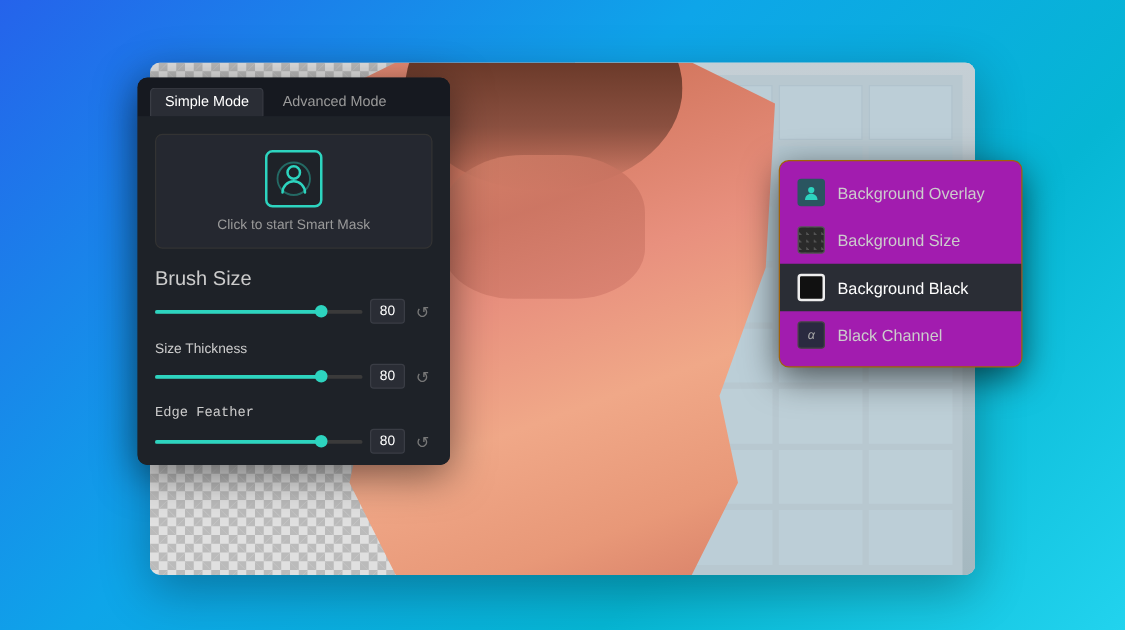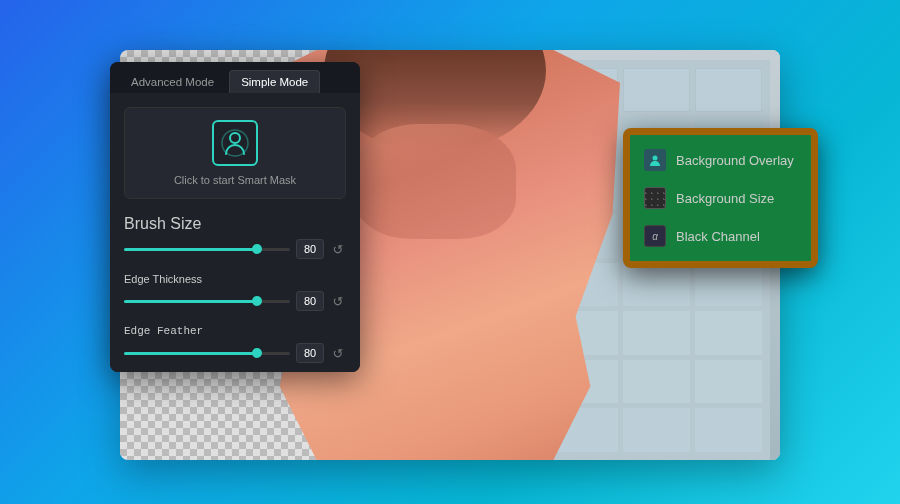--- a/index.html
+++ b/index.html
@@ -65,22 +65,22 @@
 
     <div style="position:absolute;top:0;left:20%;width:60%;height:25%;background:linear-gradient(180deg,#6b3a2a 0%,#8b5040 50%,transparent 100%);clip-path:ellipse(50% 80% at 50% 20%);"></div>
 
     <div style="position:absolute;top:18%;left:28%;width:44%;height:28%;background:linear-gradient(160deg,#d4826a 0%,#c87260 40%,#d88070 100%);border-radius:40% 40% 35% 35%;opacity:0.8;"></div>
   </div>
 </div>
 
 <div style="position:absolute;top:62px;left:110px;width:250px;height:310px;background:#1e2228;border-radius:8px;overflow:hidden;box-shadow:0 8px 32px rgba(0,0,0,0.5);z-index:10;">
 
   <div style="display:flex;background:#161920;padding:8px 10px 0;gap:4px;">
+    <button style="padding:5px 11px;border-radius:4px 4px 0 0;font-size:11.5px;cursor:pointer;color:#fff;background:#2a2d35;border:1px solid #3a3d45;border-bottom:none;font-family:inherit;">Simple Mode</button>
     <button style="padding:5px 11px;border-radius:4px 4px 0 0;font-size:11.5px;cursor:pointer;color:#999;background:transparent;border:none;font-family:inherit;">Advanced Mode</button>
-    <button style="padding:5px 11px;border-radius:4px 4px 0 0;font-size:11.5px;cursor:pointer;color:#fff;background:#2a2d35;border:1px solid #3a3d45;border-bottom:none;font-family:inherit;">Simple Mode</button>
   </div>
 
   <div style="padding:14px 14px;background:#1e2228;">
 
     <div style="display:flex;flex-direction:column;align-items:center;justify-content:flex-end;width:100%;padding:12px;background:#252830;border:1px solid #333;border-radius:6px;cursor:pointer;margin-bottom:16px;">
       <div style="width:46px;height:46px;background:#1e2228;border:2px solid #2dd4bf;border-radius:6px;display:flex;align-items:center;justify-content:center;margin-bottom:8px;">
         <svg width="30" height="30" viewBox="0 0 30 30" fill="none">
           <circle cx="15" cy="10" r="5" stroke="#2dd4bf" stroke-width="2" fill="none"></circle>
           <path d="M6 26c0-5 4-9 9-9s9 4 9 9" stroke="#2dd4bf" stroke-width="2" fill="none" stroke-linecap="round"></path>
           <circle cx="15" cy="15" r="13" stroke="#2dd4bf" stroke-width="1.5" fill="none" opacity="0.4"></circle>
@@ -95,21 +95,21 @@
         <div style="flex:1;height:3px;background:#3a3a3a;border-radius:2px;position:relative;cursor:pointer;">
           <div style="height:100%;width:80%;background:#2dd4bf;border-radius:2px;"></div>
           <div style="position:absolute;top:50%;left:80%;transform:translate(-50%,-50%);width:10px;height:10px;background:#2dd4bf;border-radius:50%;cursor:pointer;"></div>
         </div>
         <div style="width:28px;height:20px;background:#2a2d35;border:1px solid #3a3d45;color:#fff;font-size:11px;text-align:center;border-radius:3px;display:flex;align-items:center;justify-content:center;font-family:inherit;">80</div>
         <div style="width:16px;height:16px;color:#777;cursor:pointer;font-size:13px;display:flex;align-items:center;justify-content:center;">↺</div>
       </div>
     </div>
 
     <div style="margin-bottom:14px;">
-      <div style="font-size:11px;color:#ccc;margin-bottom:6px;">Edge Thickness</div>
+      <div style="font-size:11px;color:#ccc;margin-bottom:6px;">Size Thickness</div>
       <div style="display:flex;align-items:center;gap:6px;">
         <div style="flex:1;height:3px;background:#3a3a3a;border-radius:2px;position:relative;cursor:pointer;">
           <div style="height:100%;width:80%;background:#2dd4bf;border-radius:2px;"></div>
           <div style="position:absolute;top:50%;left:80%;transform:translate(-50%,-50%);width:10px;height:10px;background:#2dd4bf;border-radius:50%;cursor:pointer;"></div>
         </div>
         <div style="width:28px;height:20px;background:#2a2d35;border:1px solid #3a3d45;color:#fff;font-size:11px;text-align:center;border-radius:3px;display:flex;align-items:center;justify-content:center;font-family:inherit;">80</div>
         <div style="width:16px;height:16px;color:#777;cursor:pointer;font-size:13px;display:flex;align-items:center;justify-content:center;">↺</div>
       </div>
     </div>
 
@@ -120,38 +120,43 @@
           <div style="height:100%;width:80%;background:#2dd4bf;border-radius:2px;"></div>
           <div style="position:absolute;top:50%;left:80%;transform:translate(-50%,-50%);width:10px;height:10px;background:#2dd4bf;border-radius:50%;cursor:pointer;"></div>
         </div>
         <div style="width:28px;height:20px;background:#2a2d35;border:1px solid #3a3d45;color:#fff;font-size:11px;text-align:center;border-radius:3px;display:flex;align-items:center;justify-content:center;font-family:inherit;">80</div>
         <div style="width:16px;height:16px;color:#777;cursor:pointer;font-size:13px;display:flex;align-items:center;justify-content:center;">↺</div>
       </div>
     </div>
   </div>
 </div>
 
-<div style="position:absolute;top:128px;right:82px;background:#15803d;border-radius:8px;padding:6px 0;box-shadow:0 8px 28px rgba(0,0,0,0.6);z-index:20;min-width:195px;border:7px solid #a16207;">
+<div style="position:absolute;top:128px;right:82px;background:#a21caf;border-radius:8px;padding:6px 0;box-shadow:0 8px 28px rgba(0,0,0,0.6);z-index:20;min-width:195px;border:1px solid #a16207;">
 
   <div style="display:flex;align-items:center;padding:8px 14px;gap:10px;cursor:pointer;font-size:13px;color:#ccc;">
     <div style="width:22px;height:22px;background:#2a5560;border-radius:3px;display:flex;align-items:center;justify-content:center;flex-shrink:0;">
       <svg width="14" height="14" viewBox="0 0 14 14" fill="none">
         <circle cx="7" cy="5" r="2.5" fill="#2dd4bf"></circle>
         <path d="M2 13c0-3 2.2-5 5-5s5 2 5 5" fill="#2dd4bf"></path>
       </svg>
     </div>
     <span>Background Overlay</span>
   </div>
 
   <div style="display:flex;align-items:center;padding:8px 14px;gap:10px;cursor:pointer;font-size:13px;color:#ccc;">
     <div style="width:22px;height:22px;background:#2a2a2a;border:1px solid #555;border-radius:3px;display:flex;align-items:center;justify-content:center;flex-shrink:0;background-image:linear-gradient(45deg,#555 25%,#2a2a2a 25%),linear-gradient(-45deg,#555 25%,#2a2a2a 25%),linear-gradient(45deg,#2a2a2a 75%,#555 75%),linear-gradient(-45deg,#2a2a2a 75%,#555 75%);background-size:6px 6px;background-position:0 0,0 3px,3px -3px,-3px 0;">
     </div>
     <span>Background Size</span>
   </div>
 
+  <div style="display:flex;align-items:center;padding:8px 14px;gap:10px;cursor:pointer;font-size:13px;color:#fff;background:#2a2d35;">
+    <div style="width:22px;height:22px;background:#111;border:2px solid #eee;border-radius:3px;flex-shrink:0;">
+    </div>
+    <span style="font-weight:500;">Background Black</span>
+  </div>
 
   <div style="display:flex;align-items:center;padding:8px 14px;gap:10px;cursor:pointer;font-size:13px;color:#ccc;">
     <div style="width:22px;height:22px;background:#2a2a40;border:1px solid #444;border-radius:3px;display:flex;align-items:center;justify-content:center;flex-shrink:0;">
       <span style="font-size:10px;color:#aaa;font-style:italic;">α</span>
     </div>
     <span>Black Channel</span>
   </div>
 </div>
 
 </body></html>

